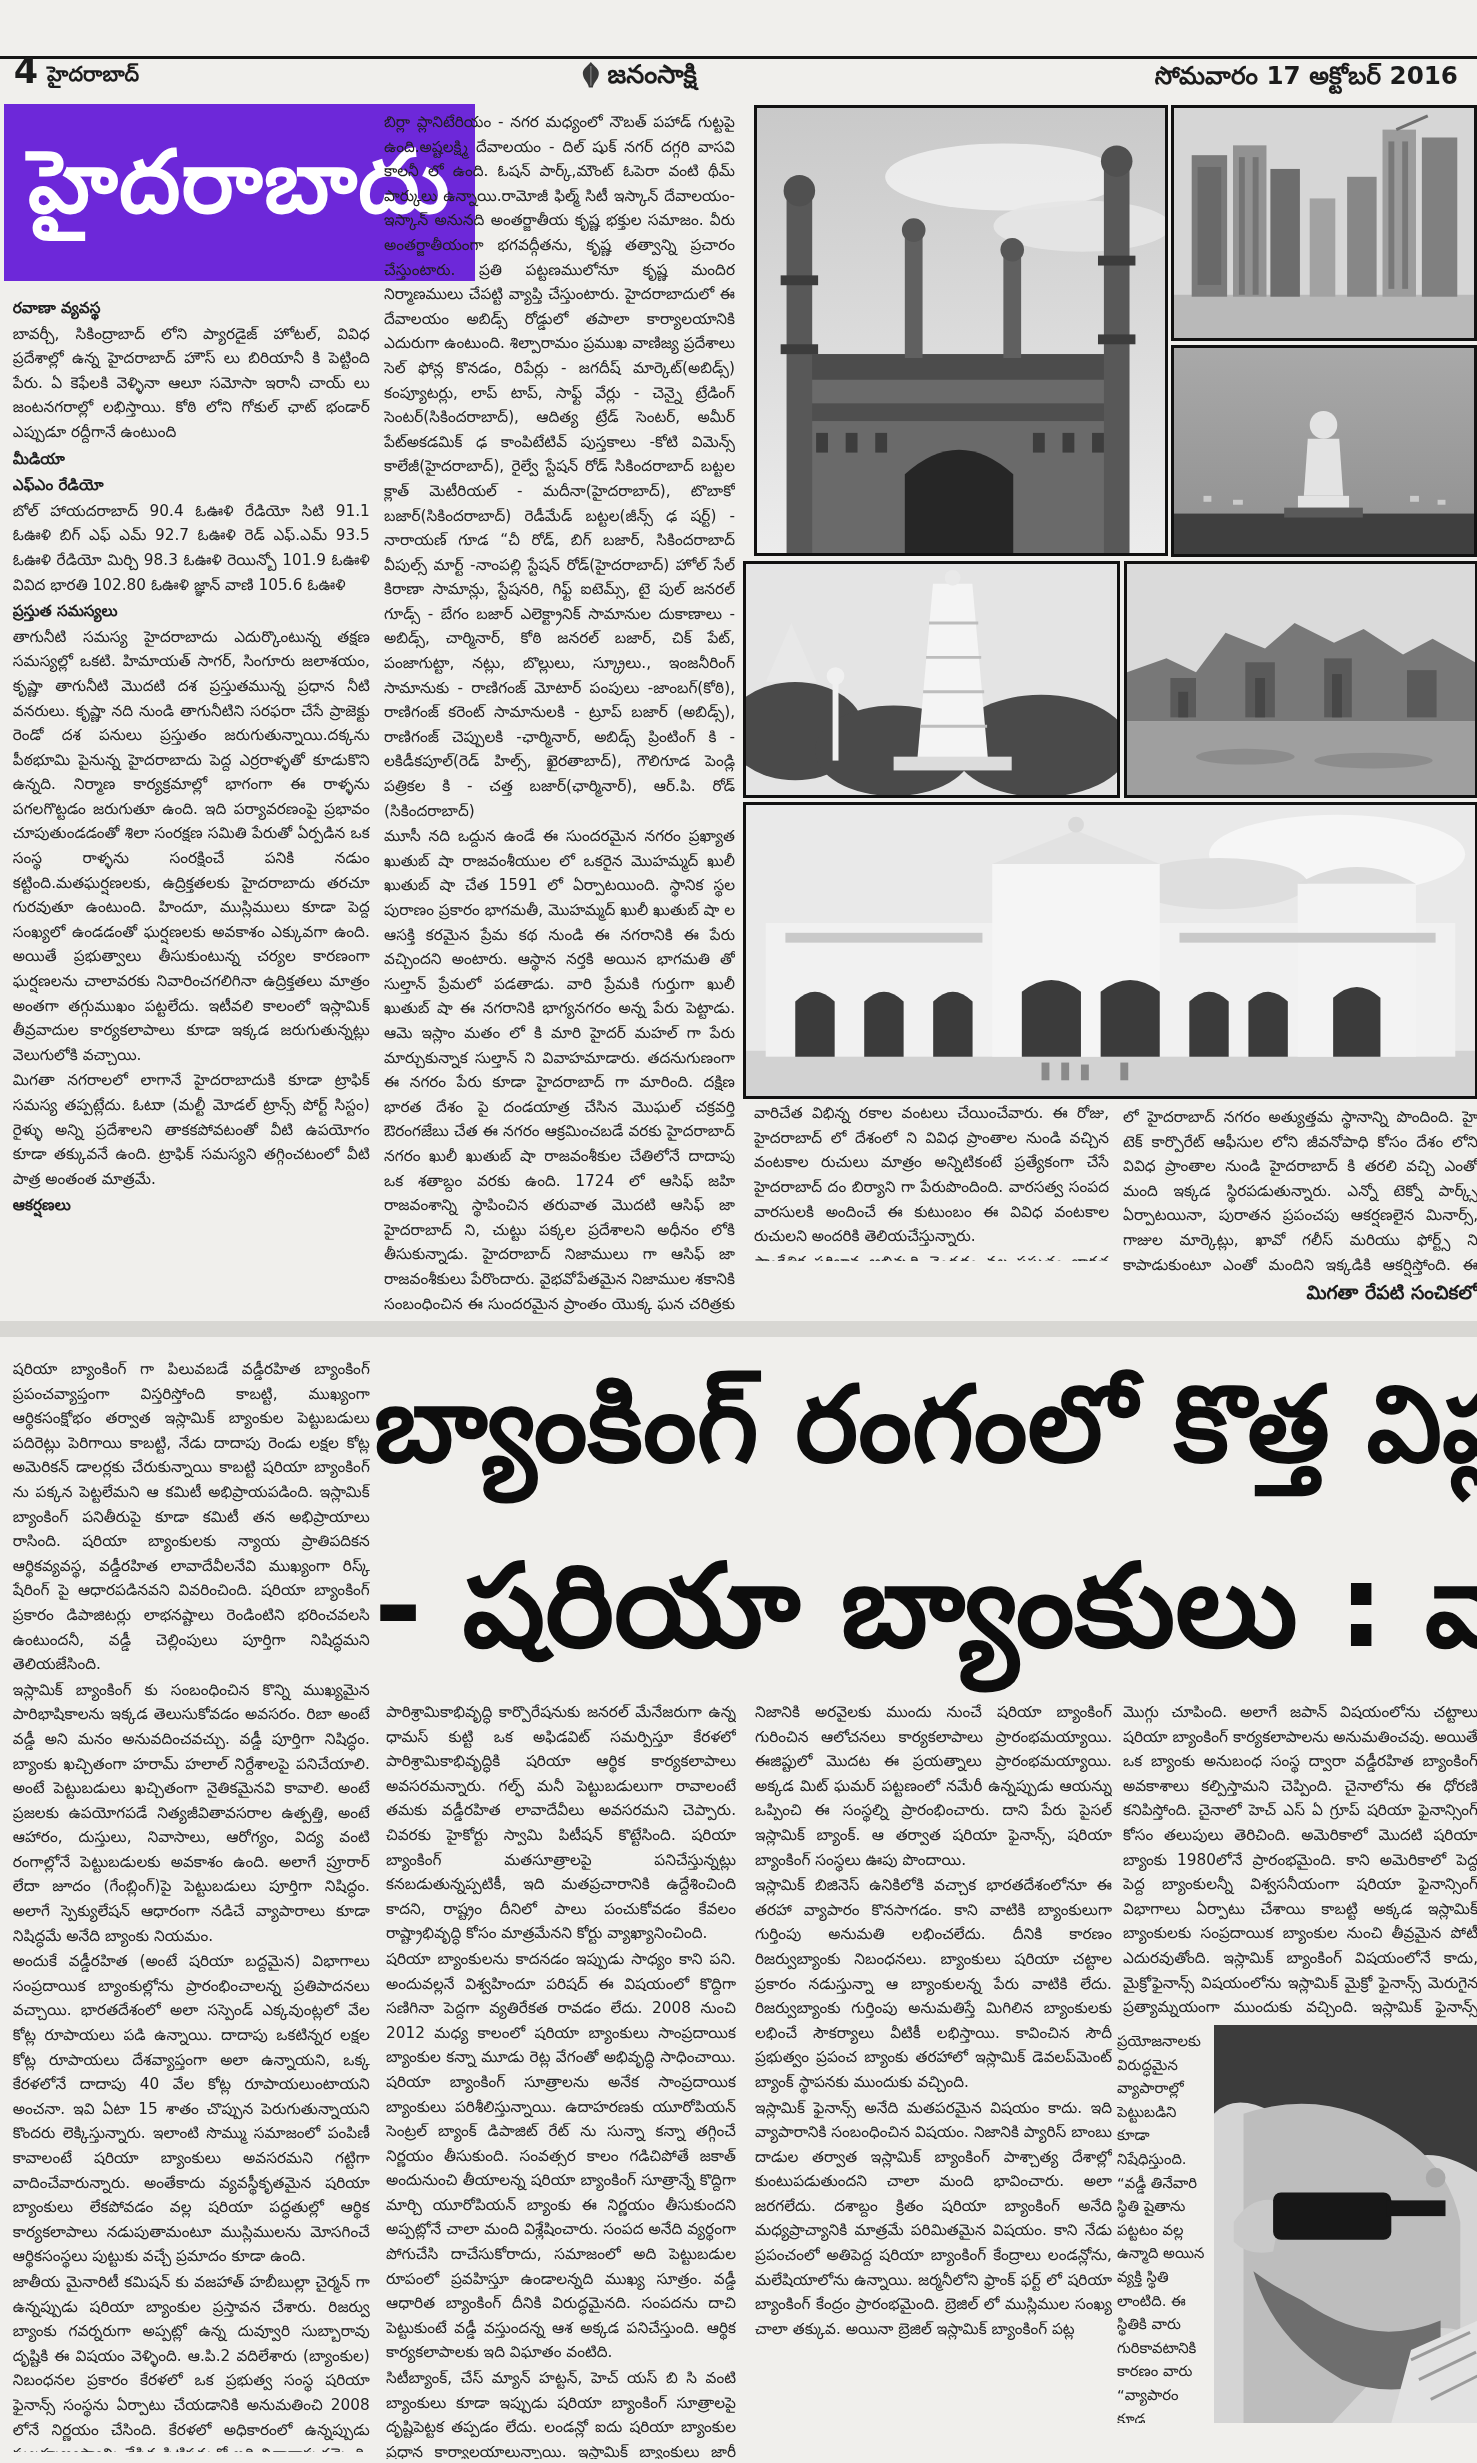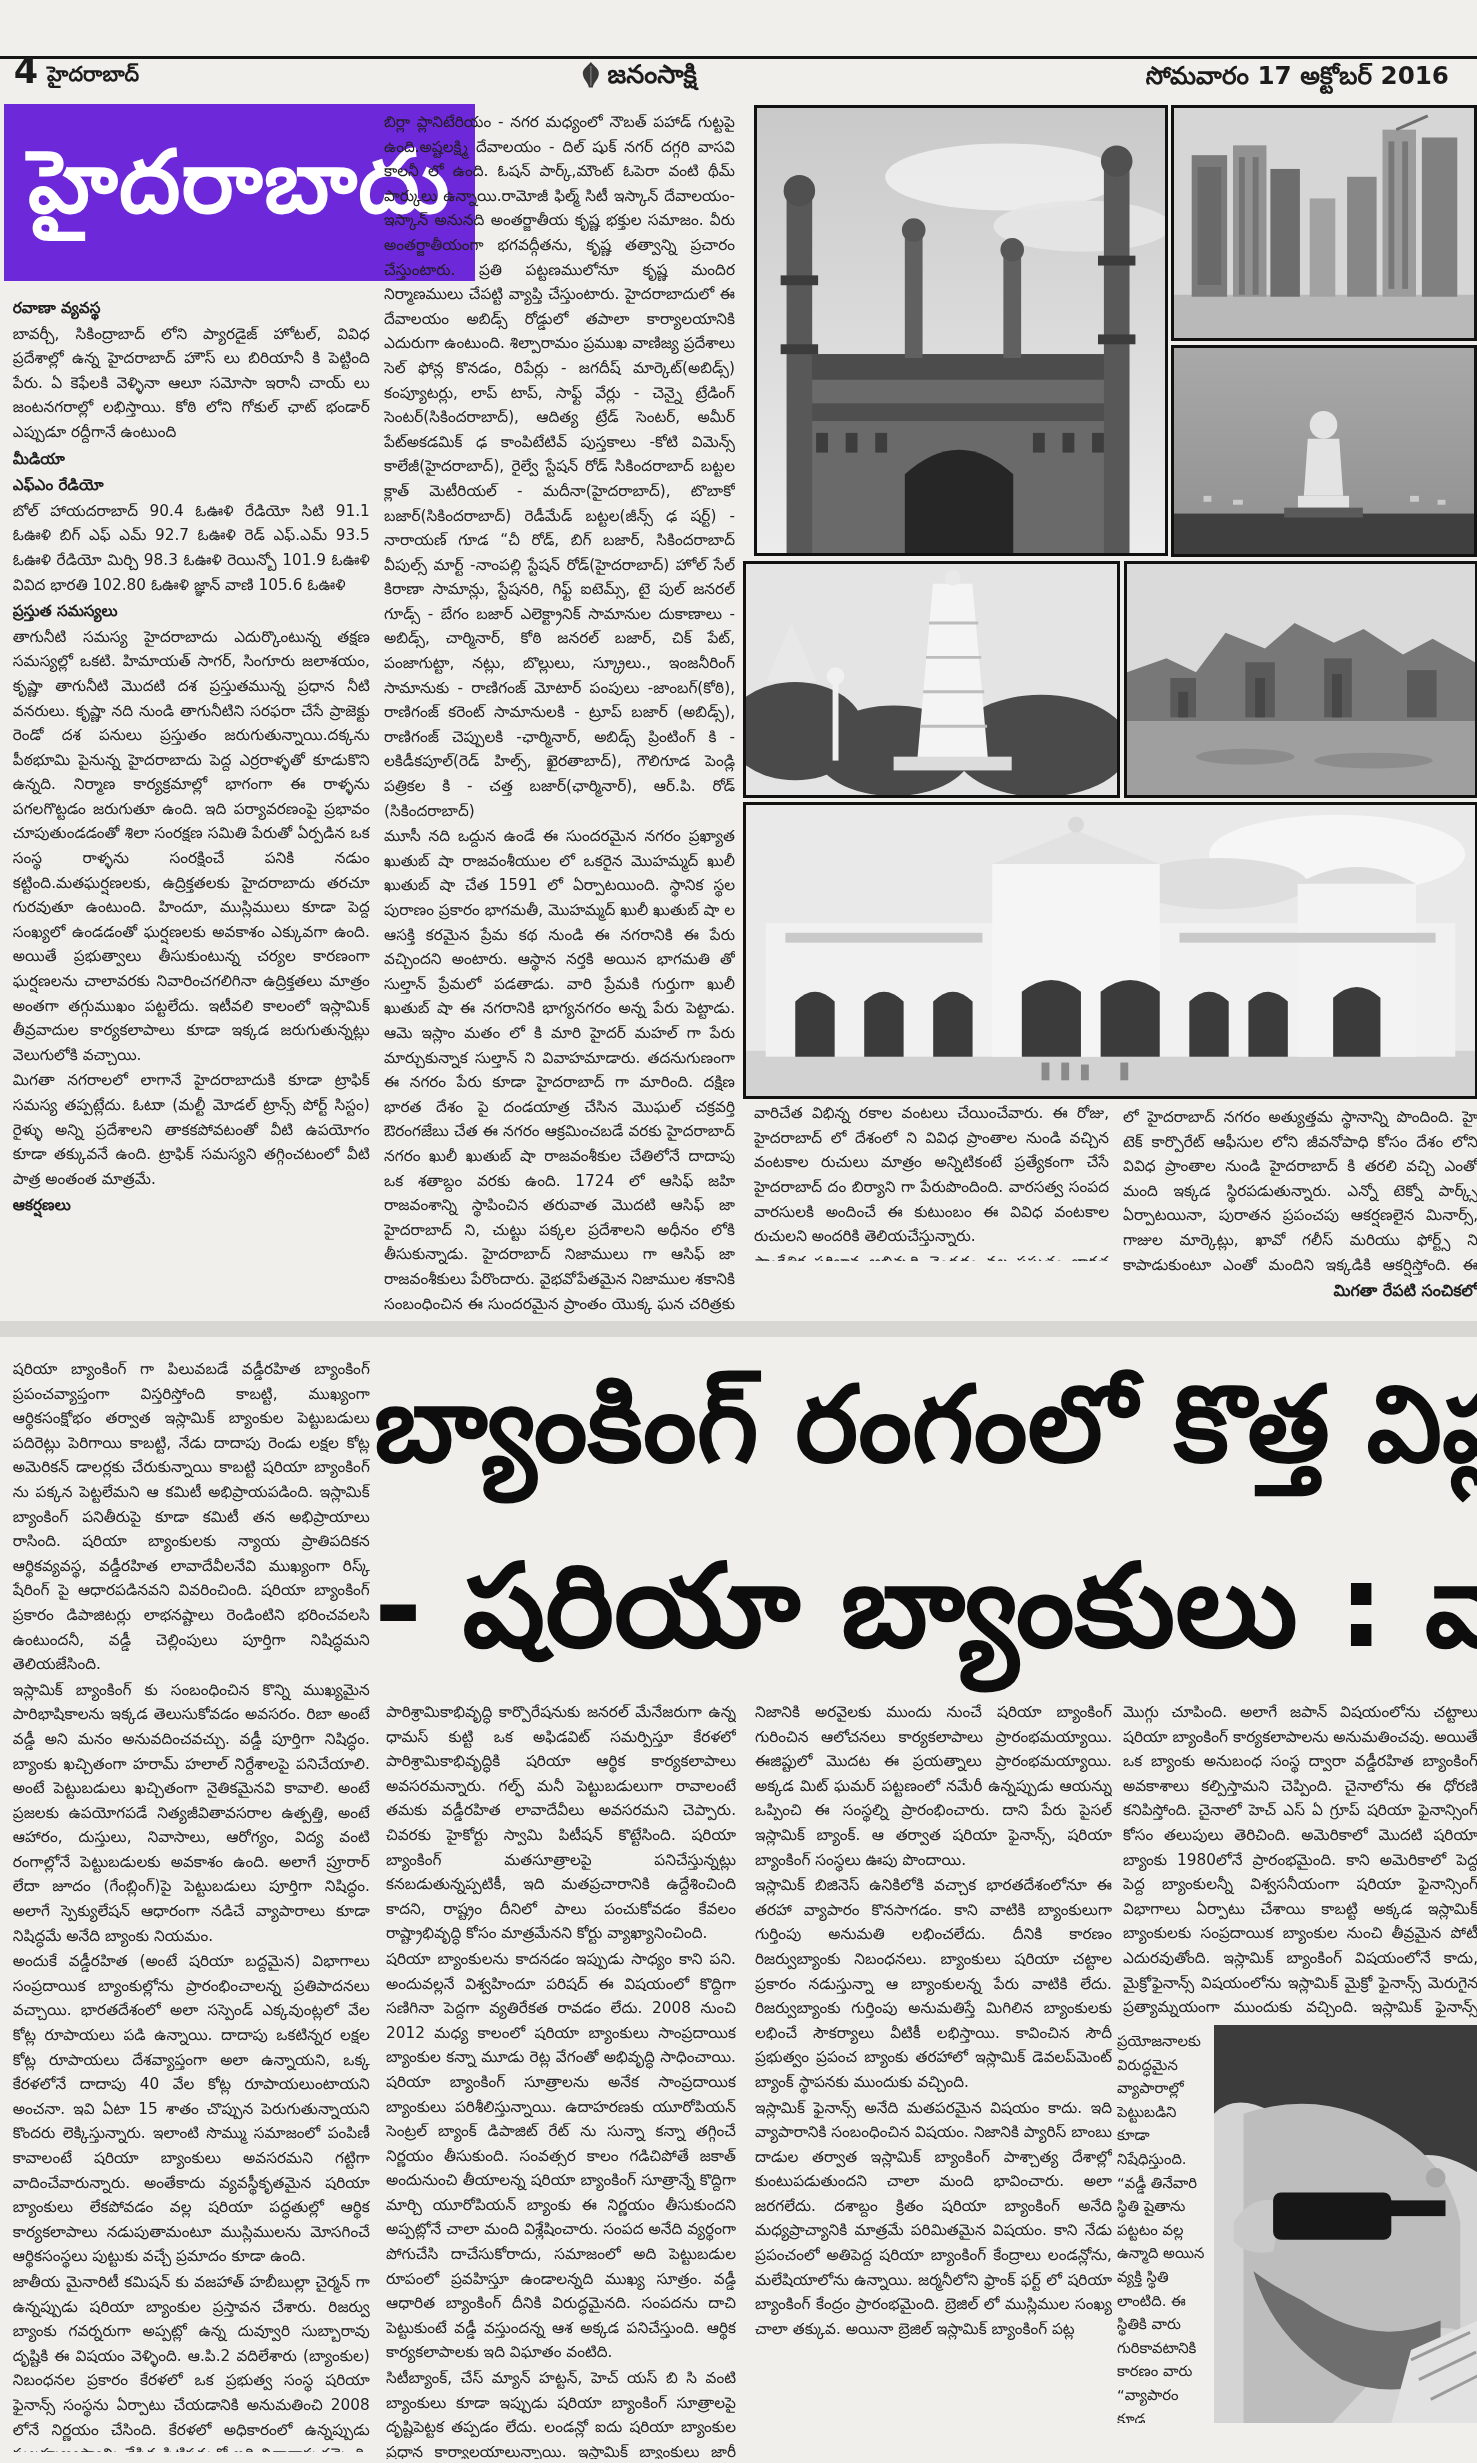--- a/index.html
+++ b/index.html
@@ -10,34 +10,34 @@
   }
   .abs{position:absolute;}
   
   .header-rule{left:0;top:56px;width:1478px;height:3px;background:#161616;}
   .header-left{left:13.8px;top:55px;display:flex;align-items:flex-end;gap:8.9px;}
   .page-number{font-size:35px;font-weight:bold;line-height:33px;}
   .section-label{font-size:20.7px;font-weight:bold;line-height:25.6px;}
   .paper-name-wrap{left:0;top:59px;width:1233px;text-align:center;margin-left:22px;}
   .paper-name-inner{display:inline-flex;align-items:center;gap:5.9px;}
   .paper-name{font-size:25.6px;font-weight:bold;}
-  .header-date{right:29px;top:61px;font-size:24.6px;font-weight:bold;text-align:right;}
+  .header-date{right:20px;top:61px;font-size:24.6px;font-weight:bold;text-align:right;}
   
   .masthead{left:3.9px;top:104px;width:471px;height:177px;background:#6d28d9;
     display:flex;align-items:center;justify-content:center;}
   .masthead-title{color:#ffffff;font-weight:bold;font-size:87px;letter-spacing:1px;white-space:nowrap;}
   
   .col{overflow:hidden;text-align:justify;font-size:15.3px;line-height:24.6px;color:#202020;}
   .col .para{margin:0 0 1px 0;}
   .col .subhead{font-weight:bold;margin:2px 0 1px 0;}
   .top-col1{left:12.8px;top:294px;width:357px;height:1021px;}
   .top-col2{left:384px;top:110px;width:351px;height:1204px;}
   .top-col3{left:754px;top:1052px;width:355px;height:209px;}
   .top-col4{left:1123px;top:1105px;width:355px;height:173px;}
-  .byline{left:1123px;top:1281px;width:355px;text-align:right;font-weight:bold;font-size:16px;}
+  .byline{left:1123px;top:1281px;width:355px;text-align:right;font-weight:bold;font-size:19px;}
   
   .photo{background:#cfcfcf;border:3px solid #111;box-sizing:border-box;}
   .photo svg{display:block;width:100%;height:100%;}
   .ph-charminar{left:754px;top:105px;width:414px;height:451px;}
   .ph-skyline{left:1171px;top:105px;width:306px;height:236px;}
   .ph-buddha{left:1171px;top:345px;width:306px;height:212px;}
   .ph-temple{left:743px;top:561px;width:377px;height:237px;}
   .ph-fort{left:1124px;top:561px;width:354px;height:237px;}
   .ph-palace{left:743px;top:802px;width:735px;height:297px;}
   .ph-portrait{left:1214px;top:2025px;width:264px;height:398px;border:none;}

